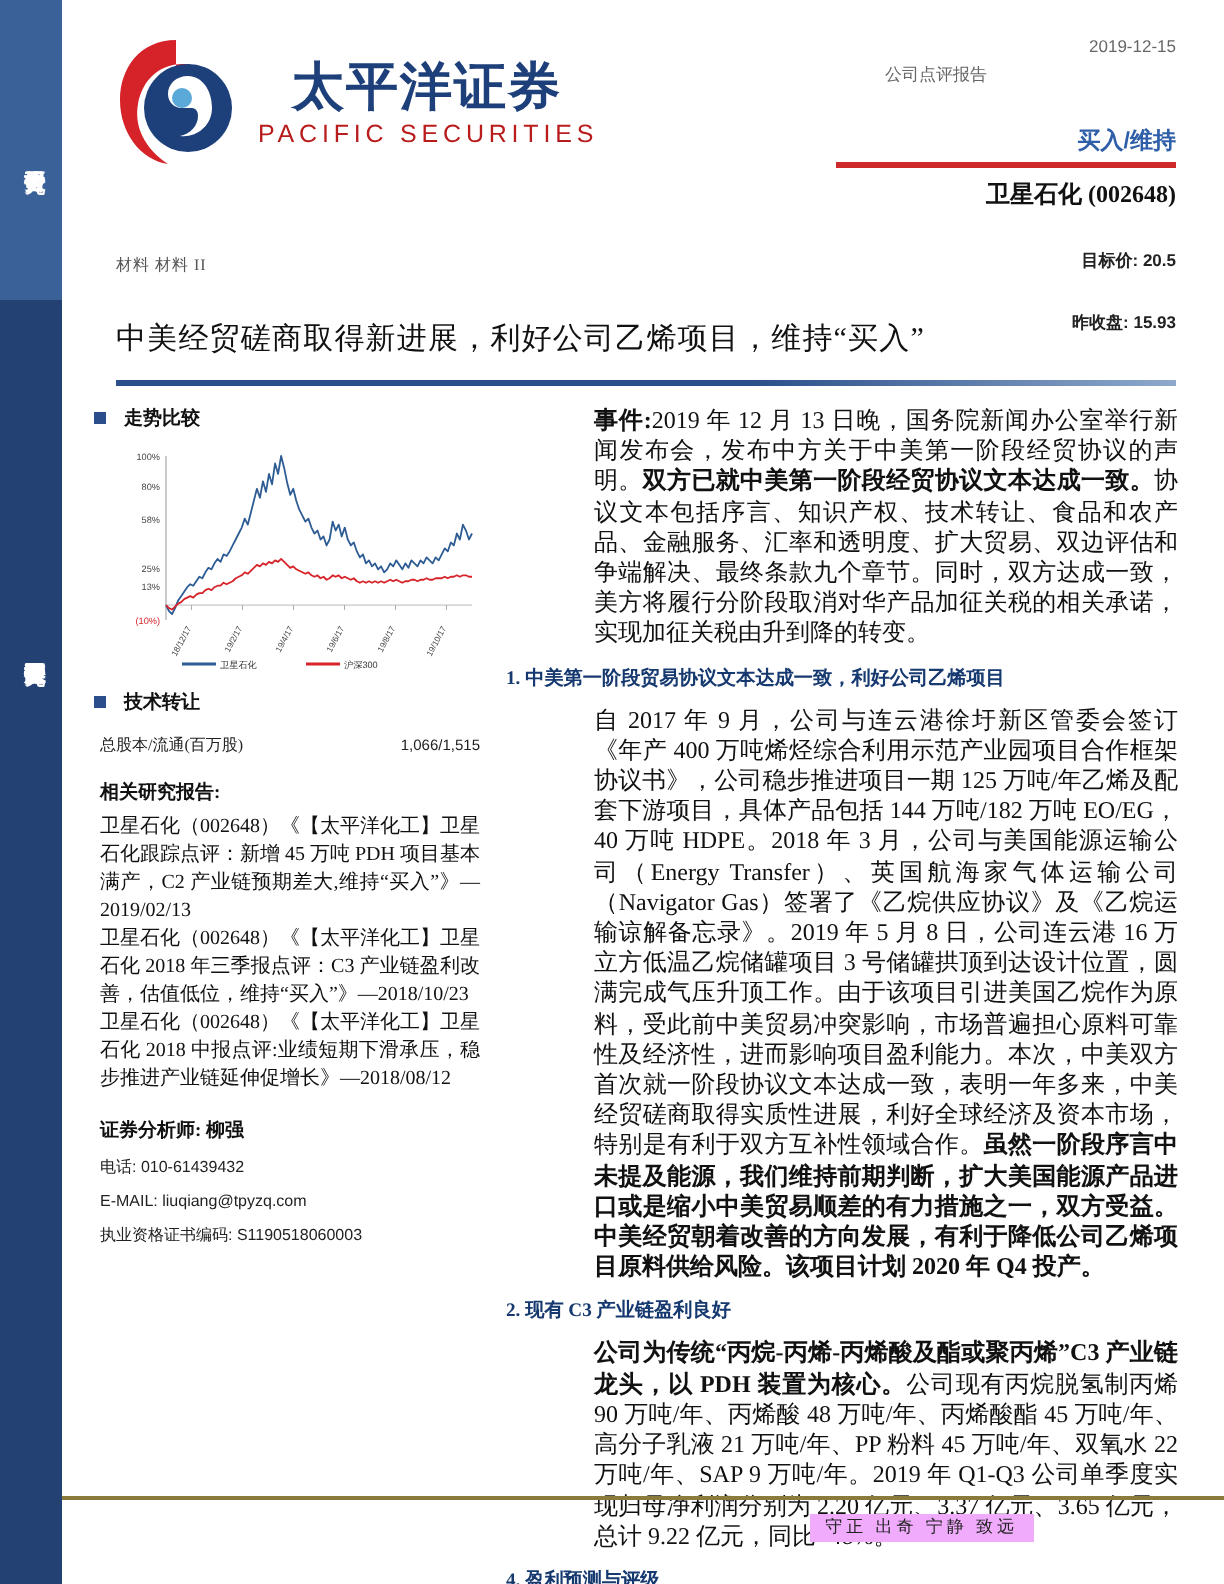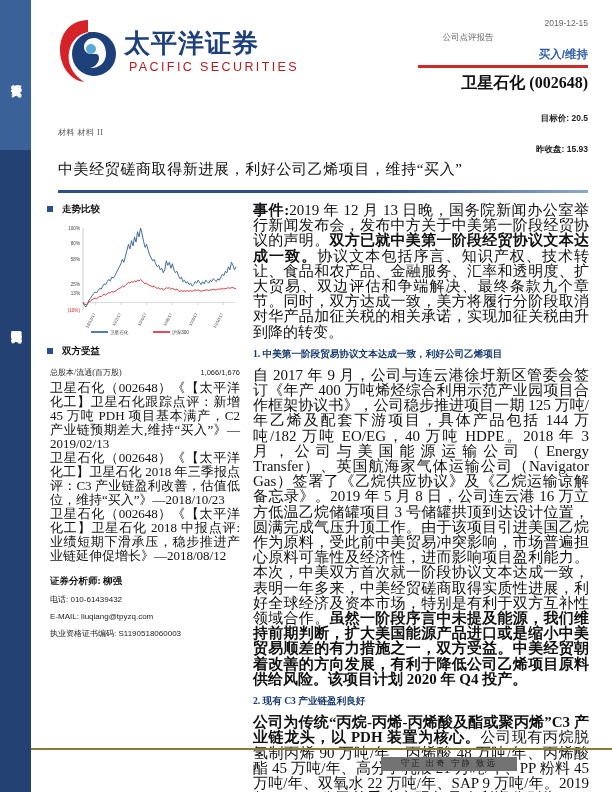--- a/index.html
+++ b/index.html
@@ -29,43 +29,43 @@
     font-family:"Liberation Serif","DejaVu Serif",serif;
     font-weight:bold;
   }
   .band-text-1 { top:22px; height:110px; left:9px; width:14px; }
   .band-text-2 { top:215px; height:215px; left:9px; width:14px; }
 
   
   .logo-wrap { position:absolute; left:58px; top:18px; width:250px; height:70px; }
   .logo-mark { position:absolute; left:0; top:0; width:62px; height:66px; }
   .logo-cn {
-    position:absolute; left:66px; top:8px;
+    position:absolute; left:88px; top:8px;
     font-size:26px; font-weight:bold; color:#1d3f7a; letter-spacing:1px;
     font-family:"Liberation Sans","DejaVu Sans",sans-serif;
   }
   .logo-en {
     position:absolute; left:71px; top:42px;
     font-size:12.5px; color:#b91c1c; letter-spacing:2.4px;
     font-family:"Liberation Sans","DejaVu Sans",sans-serif;
   }
   .sector {
     position:absolute; left:58px; top:127px;
     font-size:8px; color:#555; letter-spacing:0.5px;
   }
 
   .hdr-right { position:absolute; right:24px; top:18px; width:240px; text-align:right; }
   .hdr-date { font-size:8.5px; color:#666; font-family:"Liberation Sans",sans-serif; }
   .hdr-type { font-size:8.5px; color:#666; margin-top:4px; font-family:"Liberation Sans",sans-serif;text-align:center; }
   .hdr-rating {
-    font-size:11.5px; color:#2f5fa8; font-weight:bold; margin-top:3px;
+    font-size:11.5px; color:#2f5fa8; font-weight:bold; margin-top:19px;
     font-family:"Liberation Sans",sans-serif;
   }
   .hdr-rule { height:2.5px; background:#cf2a2a; margin:3px 0 5px auto; width:170px; }
-  .hdr-stock { font-size:16px; color:#111; font-weight:bold; }
+  .hdr-stock { font-size:12px; color:#111; font-weight:bold; }
   .hdr-kv { font-size:8.5px; color:#222; margin-top:19px; font-weight:bold;
     font-family:"Liberation Sans",sans-serif; }
 
   
   .title {
     position:absolute; left:58px; top:160px; right:24px;
     font-size:15px; color:#111; letter-spacing:0.6px;
     font-family:"Liberation Serif","DejaVu Serif",serif;
   }
   .title-rule {
@@ -83,39 +83,39 @@
     position:absolute; left:2px; top:3px; width:6px; height:6px; background:#2a4f8a;
   }
 
   .chart-box { width:185px; height:115px; margin:2px 0 8px 8px; position:relative; }
 
   .tbl { width:190px; margin-left:5px; border-collapse:collapse; }
   .tbl td { font-size:8px; color:#222; padding:3px 0; }
   .tbl td.v { text-align:right; font-family:"Liberation Sans",sans-serif; font-size:7.5px; }
 
   .sub-head { font-size:9.5px; font-weight:bold; color:#111; margin:9px 0 4px 5px; }
-  .rr-item { font-size:13px; color:#111; line-height:14px; margin-left:5px; width:190px;
+  .rr-item { font-size:10px; color:#111; line-height:14px; margin-left:5px; width:190px;
              text-align:justify; }
   .an-head { font-size:9.5px; font-weight:bold; color:#111; margin:12px 0 6px 5px; }
   .an-line { font-size:8px; color:#222; margin:0 0 7px 5px; font-family:"Liberation Sans",sans-serif; }
 
   
   .rcol { position:absolute; left:253px; top:203px; width:336px; }
-  .para { font-size:15px; line-height:15.2px; color:#111; text-align:justify;
-          margin-bottom:7px; }
+  .para { font-size:12px; line-height:15.2px; color:#111; text-align:justify;
+          margin-bottom:7px;margin-left:44px; }
   .para b { font-weight:bold; }
   .lead { font-weight:bold; }
   .pt-head { font-size:9.6px; font-weight:bold; color:#16396f; margin:7px 0 6px; }
   .pt-head2 { font-size:9.6px; font-weight:bold; color:#16396f; margin:8px 0 7px; }
 
   
   .foot-rule { position:absolute; left:31px; right:0; top:748px; height:2.2px; background:#8a7a3c; }
   .foot-l { position:absolute; left:58px; top:798px; font-size:8.5px; color:#222; }
   .foot-r { position:absolute; right:95px; top:757px; font-size:8.5px; color:#222;
-            background:#737373; padding:1px 20px; letter-spacing:2px; }
+            background:#f0abfc; padding:1px 8px; letter-spacing:2px; }
 </style>
 </head>
 <body>
 
 <div class="page">
 
   <div class="band">
     <div class="band-top"></div>
     <div class="band-bottom"></div>
     <div class="band-text band-text-1">公司研究报告</div>
@@ -186,32 +186,33 @@
           <polyline points="30.00,80.55 31.51,82.04 33.03,82.78 34.54,81.29 36.06,79.80 37.57,79.05 39.09,77.56 40.60,76.82 42.12,76.07 43.63,76.82 45.15,75.33 46.66,74.58 48.18,74.58 49.69,73.09 51.21,72.35 52.72,73.09 54.24,71.60 55.75,70.85 57.27,70.85 58.78,69.36 60.30,70.11 61.81,69.36 63.33,68.62 64.84,67.13 66.36,66.38 67.87,65.64 69.39,64.15 70.90,64.89 72.42,63.40 73.93,61.91 75.45,60.42 76.96,61.16 78.48,59.67 79.99,60.42 81.50,58.93 83.02,59.67 84.53,58.18 86.05,58.93 87.56,57.44 89.08,58.93 90.59,60.42 92.11,61.91 93.62,61.16 95.14,62.65 96.65,63.40 98.17,64.15 99.68,64.89 101.20,64.15 102.71,65.64 104.23,66.38 105.74,65.64 107.26,67.13 108.77,66.38 110.29,67.87 111.80,67.13 113.32,65.64 114.83,66.38 116.35,65.64 117.86,67.13 119.38,66.38 120.89,67.13 122.41,67.87 123.92,67.13 125.44,68.62 126.95,69.36 128.47,68.62 129.98,69.36 131.50,68.62 133.01,69.36 134.52,68.62 136.04,69.36 137.55,68.62 139.07,69.36 140.58,68.62 142.10,67.87 143.61,68.62 145.13,67.87 146.64,68.62 148.16,69.36 149.67,68.62 151.19,68.62 152.70,67.87 154.22,67.87 155.73,68.62 157.25,67.87 158.76,67.87 160.28,67.13 161.79,67.87 163.31,67.87 164.82,67.13 166.34,67.13 167.85,67.13 169.37,66.38 170.88,67.13 172.40,66.38 173.91,66.38 175.43,65.64 176.94,66.38 178.46,65.64 179.97,65.64 181.49,66.38 183.00,66.38" fill="none" stroke="#d7242a" stroke-width="0.9" stroke-linejoin="round"></polyline>
           <line x1="38" y1="110" x2="55" y2="110" stroke="#2d5c94" stroke-width="1.6"></line>
           <text x="57" y="111.8" font-size="4.6" fill="#333" font-family="Liberation Sans, sans-serif">卫星石化</text>
           <line x1="100" y1="110" x2="117" y2="110" stroke="#d7242a" stroke-width="1.6"></line>
           <text x="119" y="111.8" font-size="4.6" fill="#333" font-family="Liberation Sans, sans-serif">沪深300</text>
         </svg>
     </div>
 
     <div class="sec-head">
       <span class="bullet"></span>
-      <span>双方受益</span>
+      <span>技术转让</span>
     </div>
 
     <table class="tbl">
       <tbody>
           <tr>
         <td>总股本/流通(百万股)</td>
-        <td class="v">1,066/1,676</td>
+        <td class="v">1,066/1,515</td>
       </tr>
     </tbody>
       </table>
 
+    <div class="sub-head">相关研究报告:</div>
     <div class="rr-item">卫星石化（002648）《【太平洋化工】卫星石化跟踪点评：新增 45 万吨 PDH 项目基本满产，C2 产业链预期差大,维持“买入”》—2019/02/13</div>
     <div class="rr-item">卫星石化（002648）《【太平洋化工】卫星石化 2018 年三季报点评：C3 产业链盈利改善，估值低位，维持“买入”》—2018/10/23</div>
     <div class="rr-item">卫星石化（002648）《【太平洋化工】卫星石化 2018 中报点评:业绩短期下滑承压，稳步推进产业链延伸促增长》—2018/08/12</div>
 
     <div class="an-head">证券分析师: 柳强</div>
     <div class="an-line">电话: 010-61439432</div>
     <div class="an-line">E-MAIL: liuqiang@tpyzq.com</div>
     <div class="an-line">执业资格证书编码: S1190518060003</div>
   </div>
 

